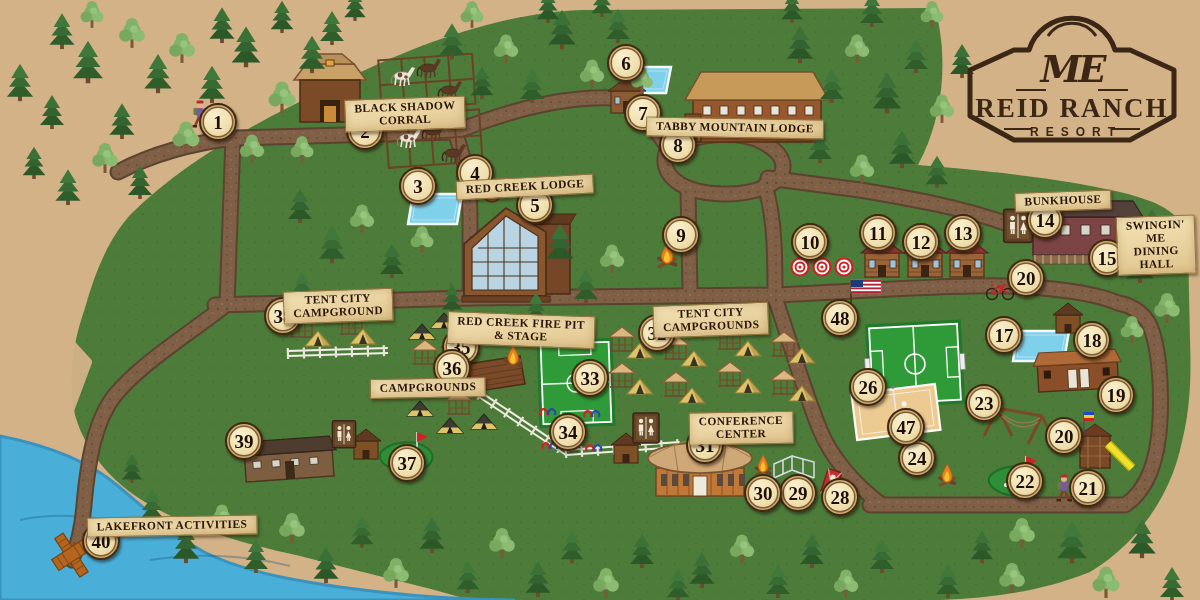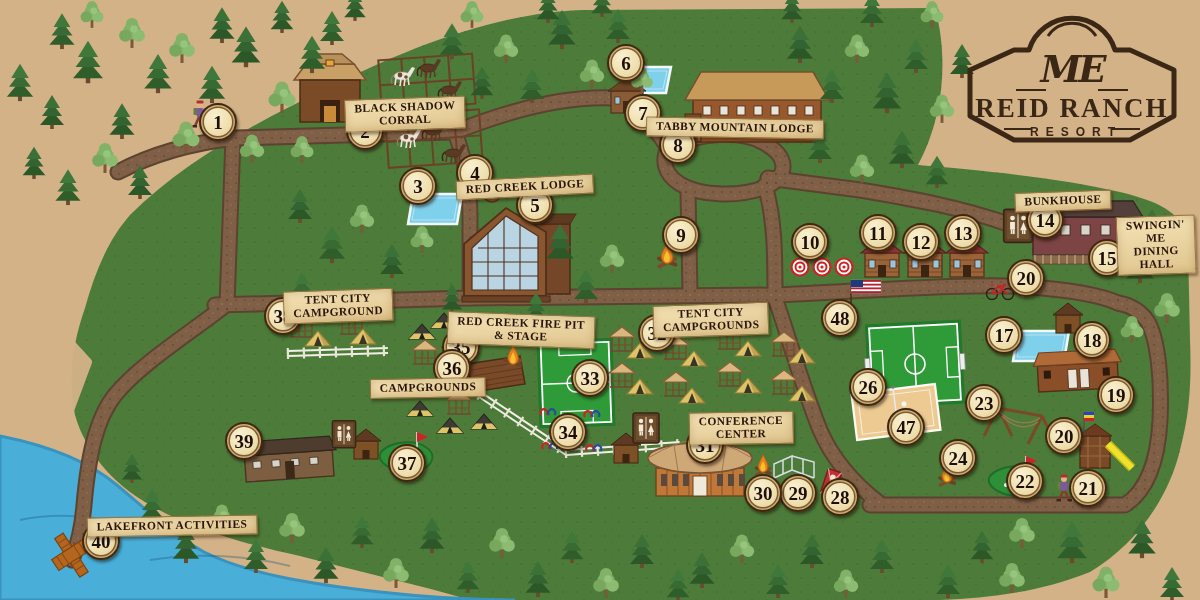--- a/index.html
+++ b/index.html
@@ -1379,21 +1379,21 @@
       <div class="marker" style="left: 1045px; top: 220px;">14</div>
       <div class="marker" style="left: 1107px; top: 258px;">15</div>
       <div class="marker" style="left: 1026px; top: 278px;">20</div>
       <div class="marker" style="left: 1004px; top: 335px;">17</div>
       <div class="marker" style="left: 1092px; top: 340px;">18</div>
       <div class="marker" style="left: 1116px; top: 395px;">19</div>
       <div class="marker" style="left: 1064px; top: 436px;">20</div>
       <div class="marker" style="left: 1088px; top: 488px;">21</div>
       <div class="marker" style="left: 1025px; top: 481px;">22</div>
       <div class="marker" style="left: 984px; top: 403px;">23</div>
-      <div class="marker" style="left: 958px; top: 458px;">24</div>
+      <div class="marker" style="left: 917px; top: 458px;">24</div>
       <div class="marker" style="left: 906px; top: 427px;">47</div>
       <div class="marker" style="left: 868px; top: 387px;">26</div>
       <div class="marker" style="left: 840px; top: 318px;">48</div>
       <div class="marker" style="left: 840px; top: 497px;">28</div>
       <div class="marker" style="left: 798px; top: 493px;">29</div>
       <div class="marker" style="left: 763px; top: 493px;">30</div>
       <div class="marker" style="left: 705px; top: 445px;">31</div>
       <div class="marker" style="left: 657px; top: 333px;">32</div>
       <div class="marker" style="left: 590px; top: 378px;">33</div>
       <div class="marker" style="left: 568px; top: 432px;">34</div>

